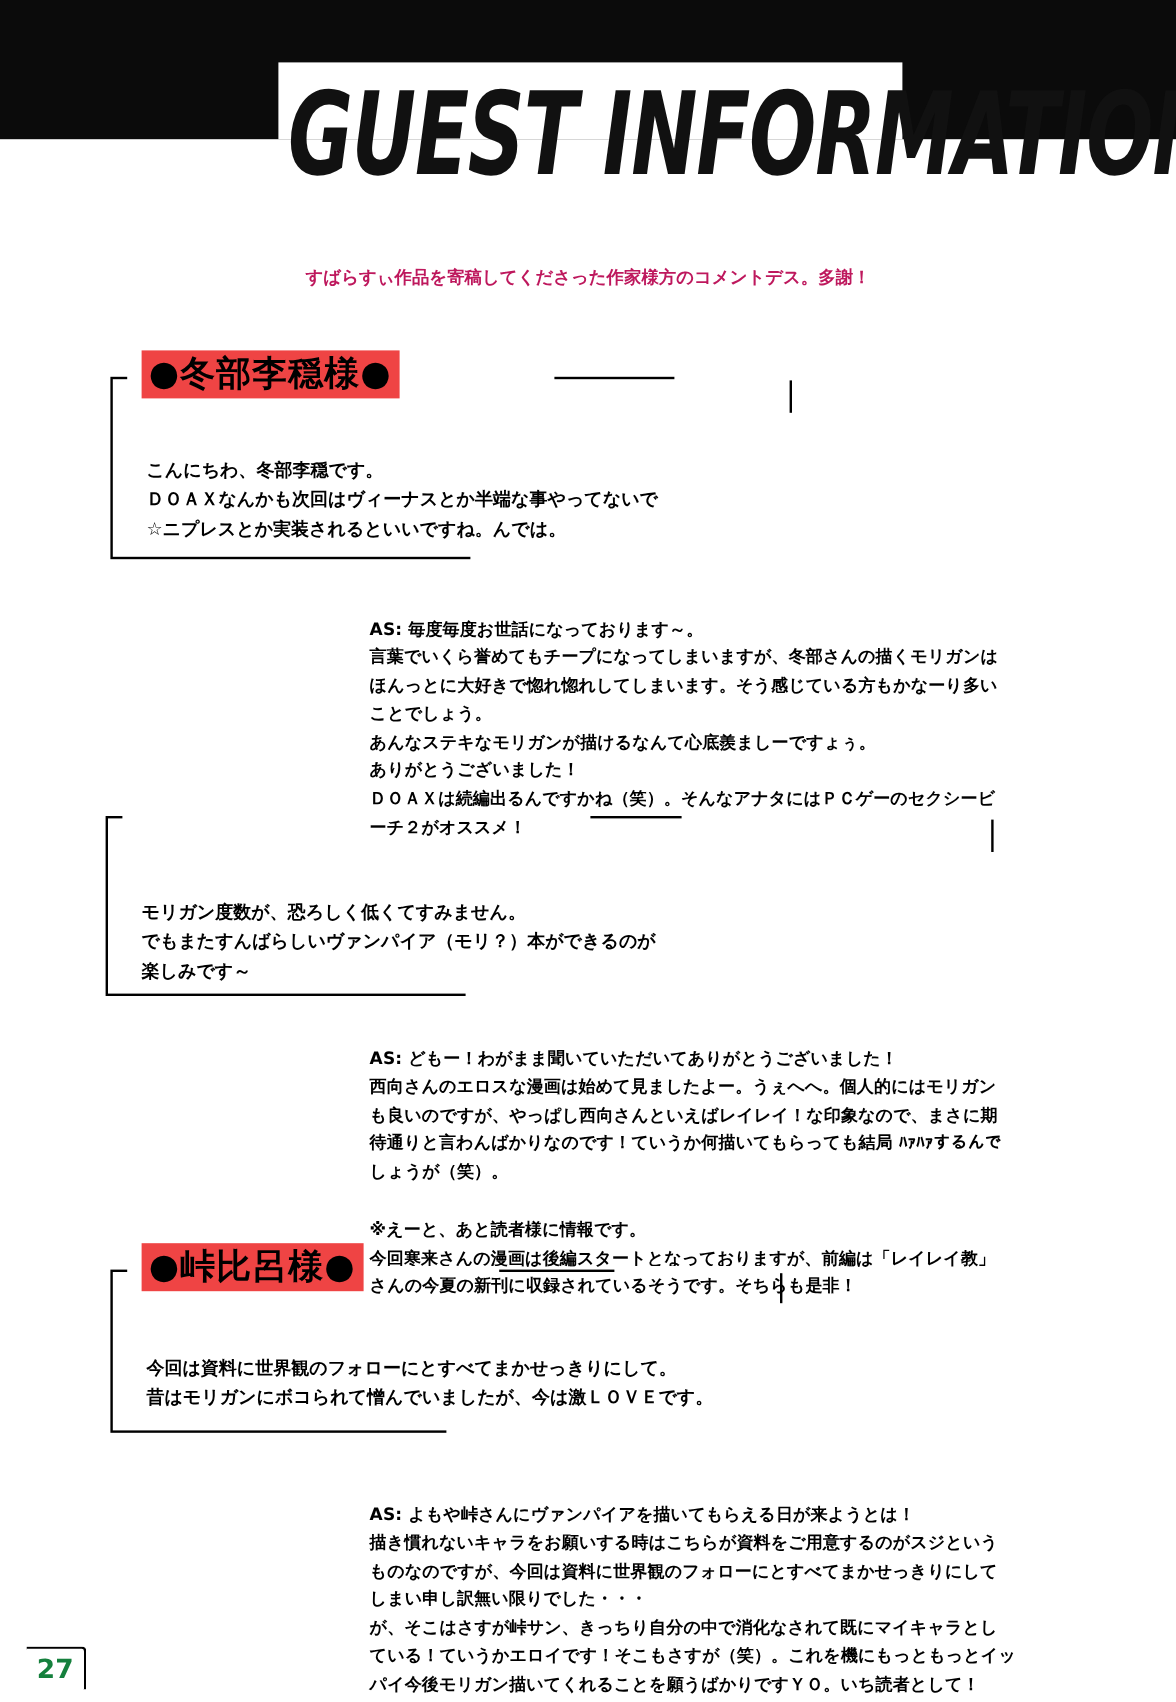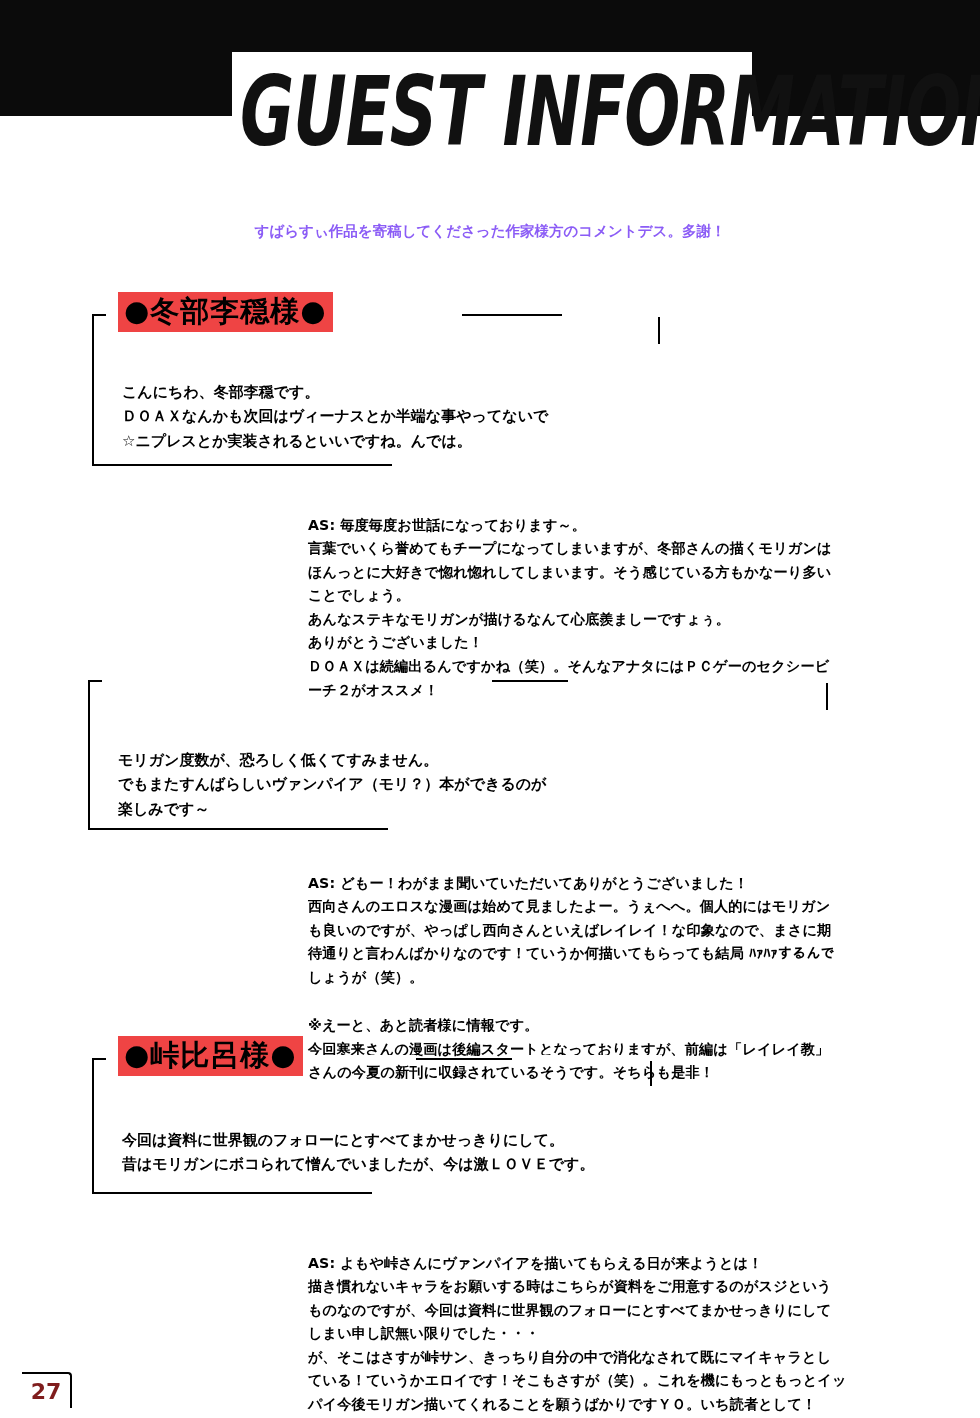--- a/index.html
+++ b/index.html
@@ -54,21 +54,21 @@
   }
 
   .subtitle {
     position: absolute;
     left: 0;
     top: 222px;
     width: 980px;
     text-align: center;
     font-size: 14.5px;
     font-weight: bold;
-    color: #8b5cf6;
+    color: #be185d;
   }
 
   
   .guest-box {
     position: absolute;
   }
   .bracket {
     position: absolute;
     left: 0;
     top: 0;
@@ -141,21 +141,21 @@
     height: 34px;
     border: 2px solid #000;
     border-left: none;
     border-bottom: none;
     border-top-right-radius: 4px;
     font-size: 22px;
     font-weight: bold;
     display: flex;
     align-items: center;
     justify-content: center;
-    color: #7f1d1d;
+    color: #15803d;
   }
 </style>
 </head>
 <body>
 
 <div class="top-band">
   <div class="top-band-notch"></div>
 </div>
 
 <div class="page-title">GUEST INFORMATION</div>

